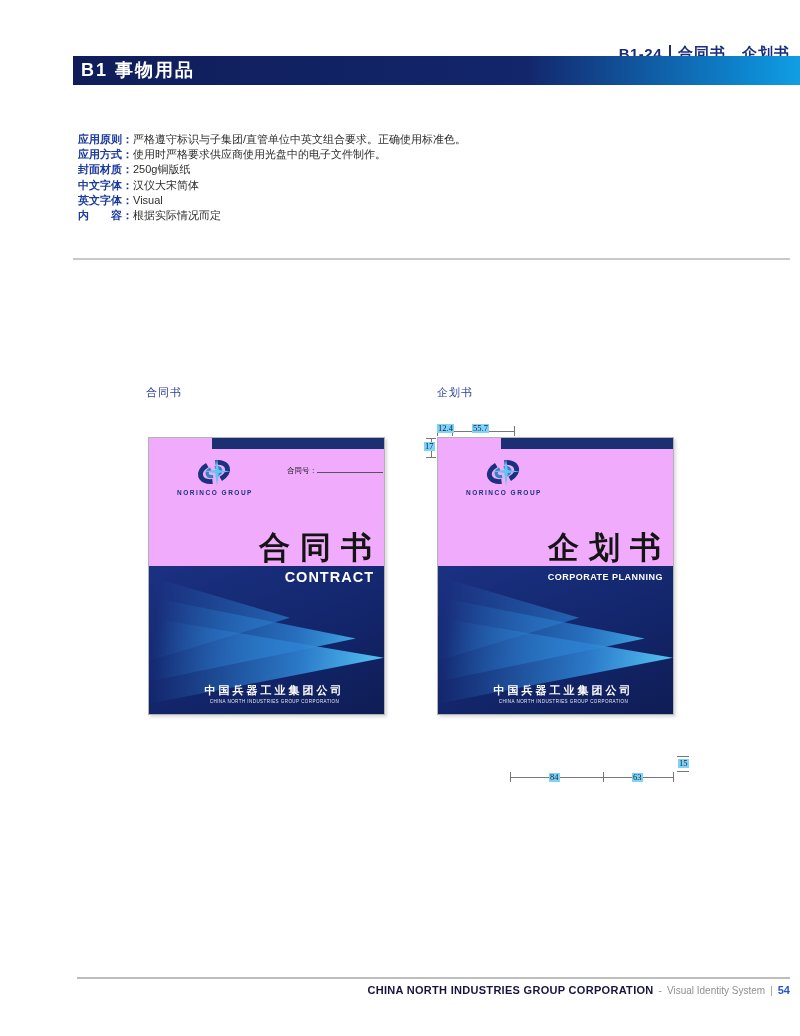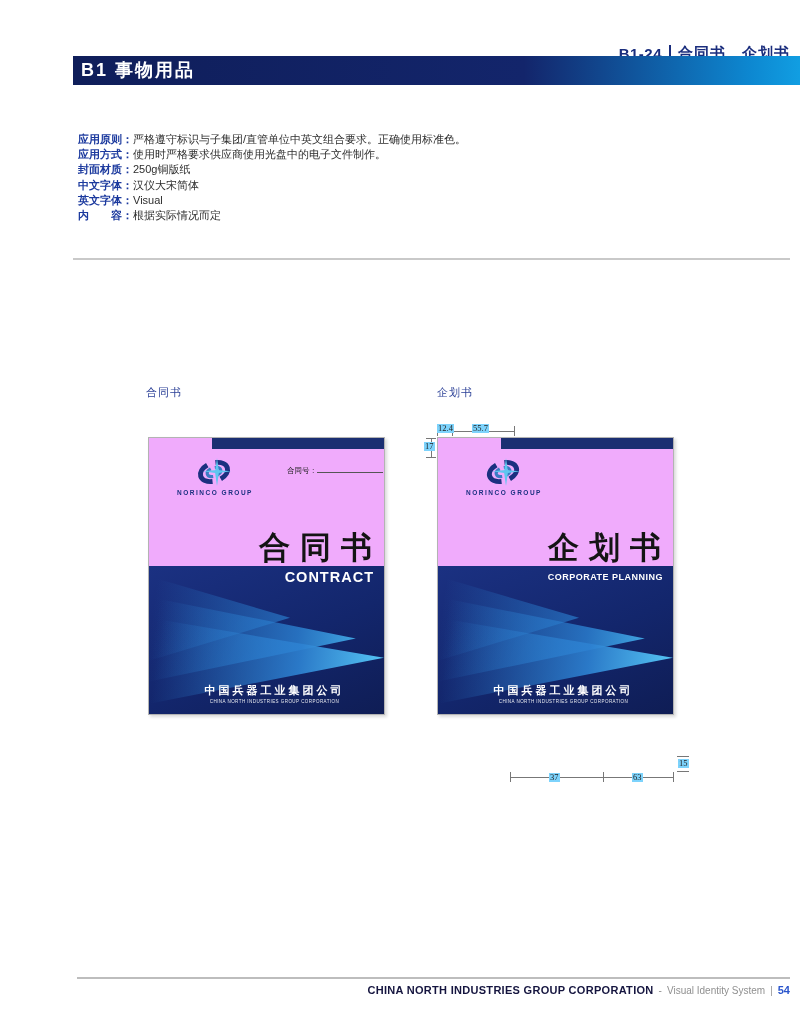--- a/index.html
+++ b/index.html
@@ -172,21 +172,21 @@
 
   <div class="dline" style="left:431px;top:438px;width:1px;height:19px;"></div>
   <div class="dline" style="left:426px;top:438px;width:10px;height:1px;"></div>
   <div class="dline" style="left:426px;top:457px;width:10px;height:1px;"></div>
   <div class="dlabel" style="left:424px;top:442px;">17</div>
 
   <div class="dline" style="left:510px;top:777px;width:164px;height:1px;"></div>
   <div class="dline" style="left:510px;top:772px;width:1px;height:10px;"></div>
   <div class="dline" style="left:603px;top:772px;width:1px;height:10px;"></div>
   <div class="dline" style="left:673px;top:772px;width:1px;height:10px;"></div>
-  <div class="dlabel" style="left:549px;top:773px;">37</div>
+  <div class="dlabel" style="left:549px;top:773px;">84</div>
   <div class="dlabel" style="left:632px;top:773px;">63</div>
 
   <div class="dline" style="left:677px;top:756px;width:12px;height:1px;"></div>
   <div class="dline" style="left:677px;top:771px;width:12px;height:1px;"></div>
   <div class="dlabel" style="left:678px;top:759px;">15</div>
 
   <div class="frule"></div>
   <div class="footer">
     <span class="co">CHINA NORTH INDUSTRIES GROUP CORPORATION</span>
     <span class="sub">-</span>

